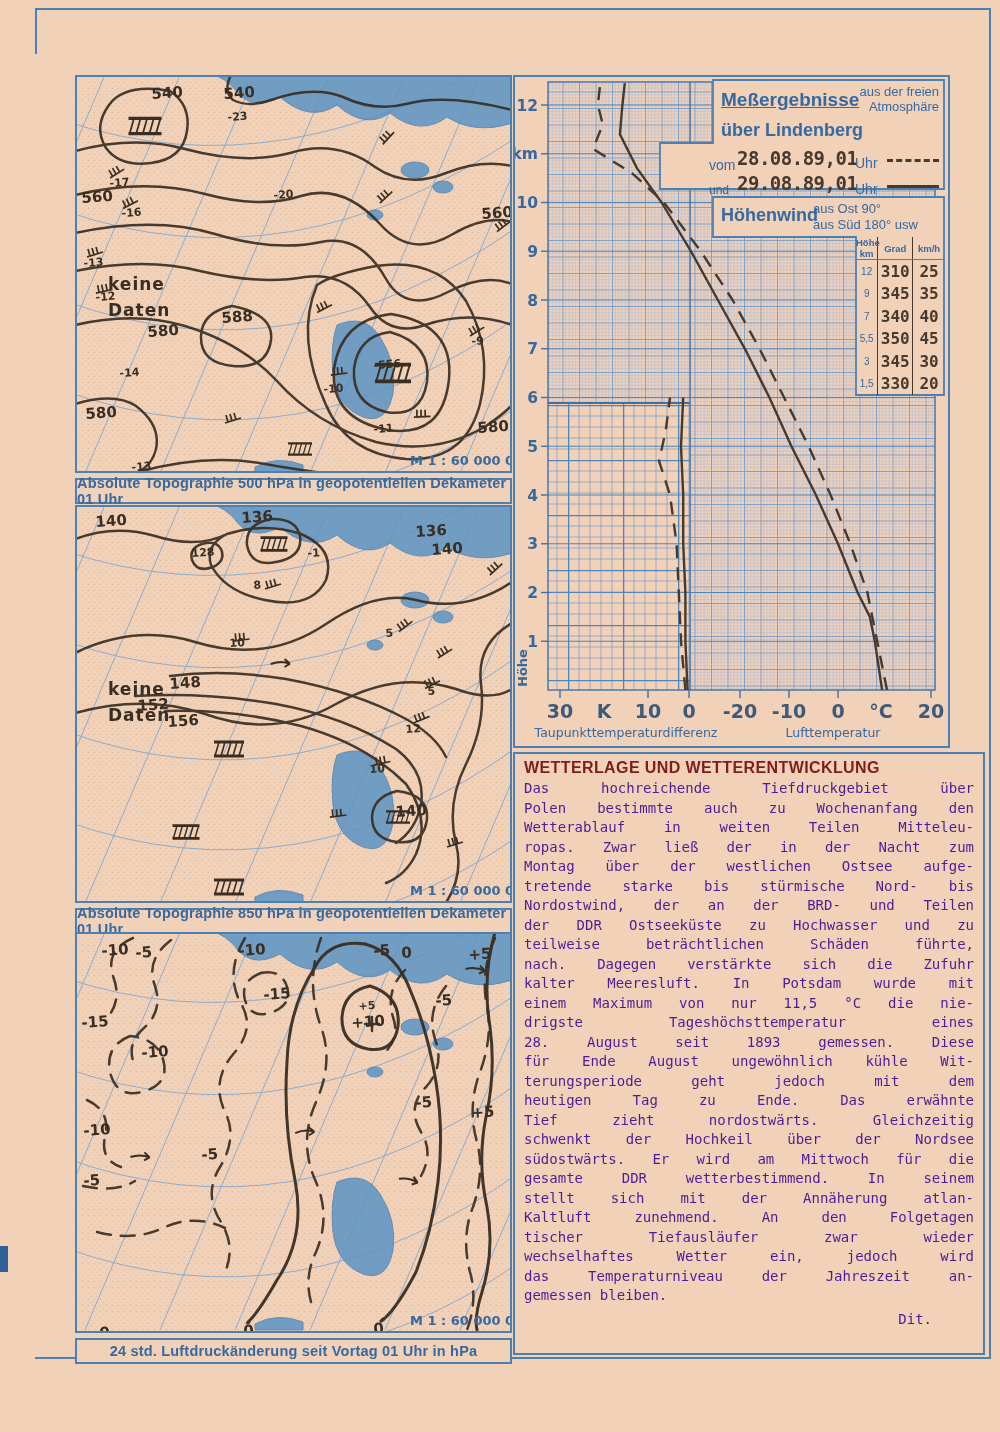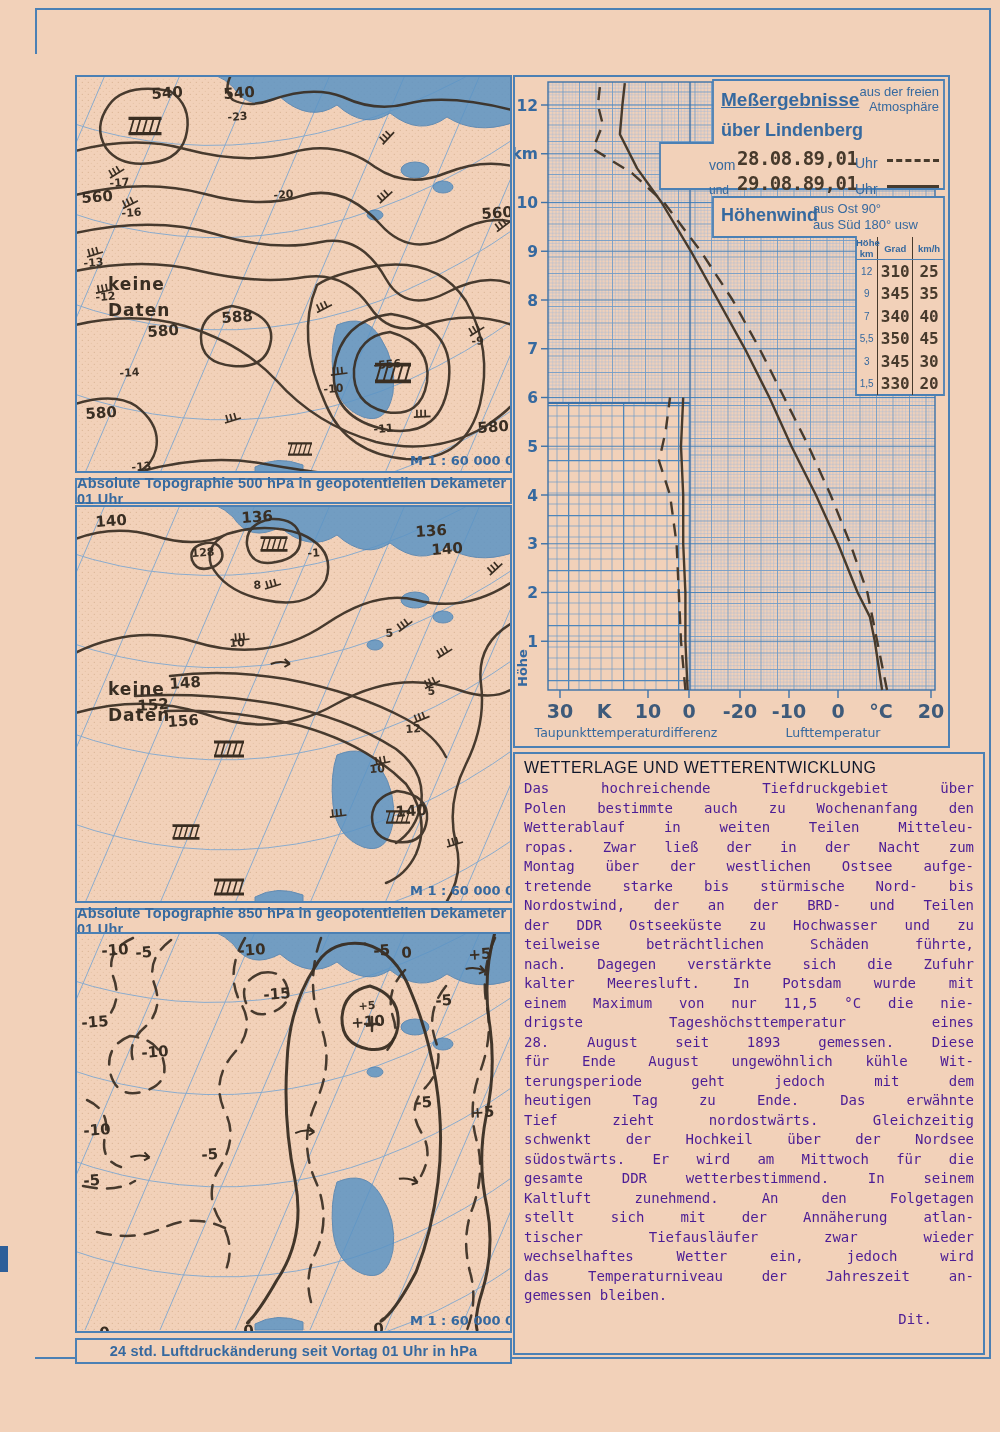--- a/index.html
+++ b/index.html
@@ -37,21 +37,21 @@
   .hw-table .hcol{color:#36699f;font-size:10px;}
   .hw-table .dval{font-family:"DejaVu Sans Mono",monospace;font-weight:bold;color:#473a2c;
                   font-size:16px;}
   .hw-table td:nth-child(1),.hw-table th:nth-child(1){width:24%;}
   .hw-table td:nth-child(2),.hw-table th:nth-child(2){border-left:1.5px solid #473a2c;width:38%;}
   .hw-table td:nth-child(3),.hw-table th:nth-child(3){border-left:1.5px solid #473a2c;}
 
   
   .report{position:absolute;left:513px;top:752px;width:472px;height:603px;
           border:2px solid #4b80b4;box-sizing:border-box;padding:5px 9px 0 9px;}
-  .report h2{margin:0 0 2px 0;font-size:16px;color:#0f172a;letter-spacing:.4px;font-weight:normal;}
+  .report h2{margin:0 0 2px 0;font-size:16px;color:#7f1d1d;letter-spacing:.4px;font-weight:bold;}
   .rline{font-family:"DejaVu Sans Mono",monospace;font-size:14px;line-height:19.5px;
          color:#4c1d95;white-space:nowrap;}
   .jline{text-align:justify;text-align-last:justify;white-space:normal;}
   .sig{text-align:right;padding-right:42px;margin-top:4px;}
 
   .footer{position:absolute;left:78px;top:1362px;font-family:"Liberation Serif",serif;
           font-size:17px;color:#3a6fae;letter-spacing:.3px;}
 </style>
 </head>
 <body>
@@ -473,22 +473,22 @@
         <div class="rline jline">einem Maximum von nur 11,5 °C die nie-</div>
         <div class="rline jline">drigste Tageshöchsttemperatur eines</div>
         <div class="rline jline">28. August seit 1893 gemessen. Diese</div>
         <div class="rline jline">für Ende August ungewöhnlich kühle Wit-</div>
         <div class="rline jline">terungsperiode geht jedoch mit dem</div>
         <div class="rline jline">heutigen Tag zu Ende. Das erwähnte</div>
         <div class="rline jline">Tief zieht nordostwärts. Gleichzeitig</div>
         <div class="rline jline">schwenkt der Hochkeil über der Nordsee</div>
         <div class="rline jline">südostwärts. Er wird am Mittwoch für die</div>
         <div class="rline jline">gesamte DDR wetterbestimmend. In seinem</div>
+        <div class="rline jline">stellt sich mit der Annäherung atlan-</div>
         <div class="rline jline">Kaltluft zunehmend. An den Folgetagen</div>
-        <div class="rline jline">stellt sich mit der Annäherung atlan-</div>
         <div class="rline jline">tischer Tiefausläufer zwar wieder</div>
         <div class="rline jline">wechselhaftes Wetter ein, jedoch wird</div>
         <div class="rline jline">das Temperaturniveau der Jahreszeit an-</div>
         <div class="rline">gemessen bleiben.</div>
       </div>
     <div class="rline sig">Dit.</div>
   </div>
 
 </div>
 

